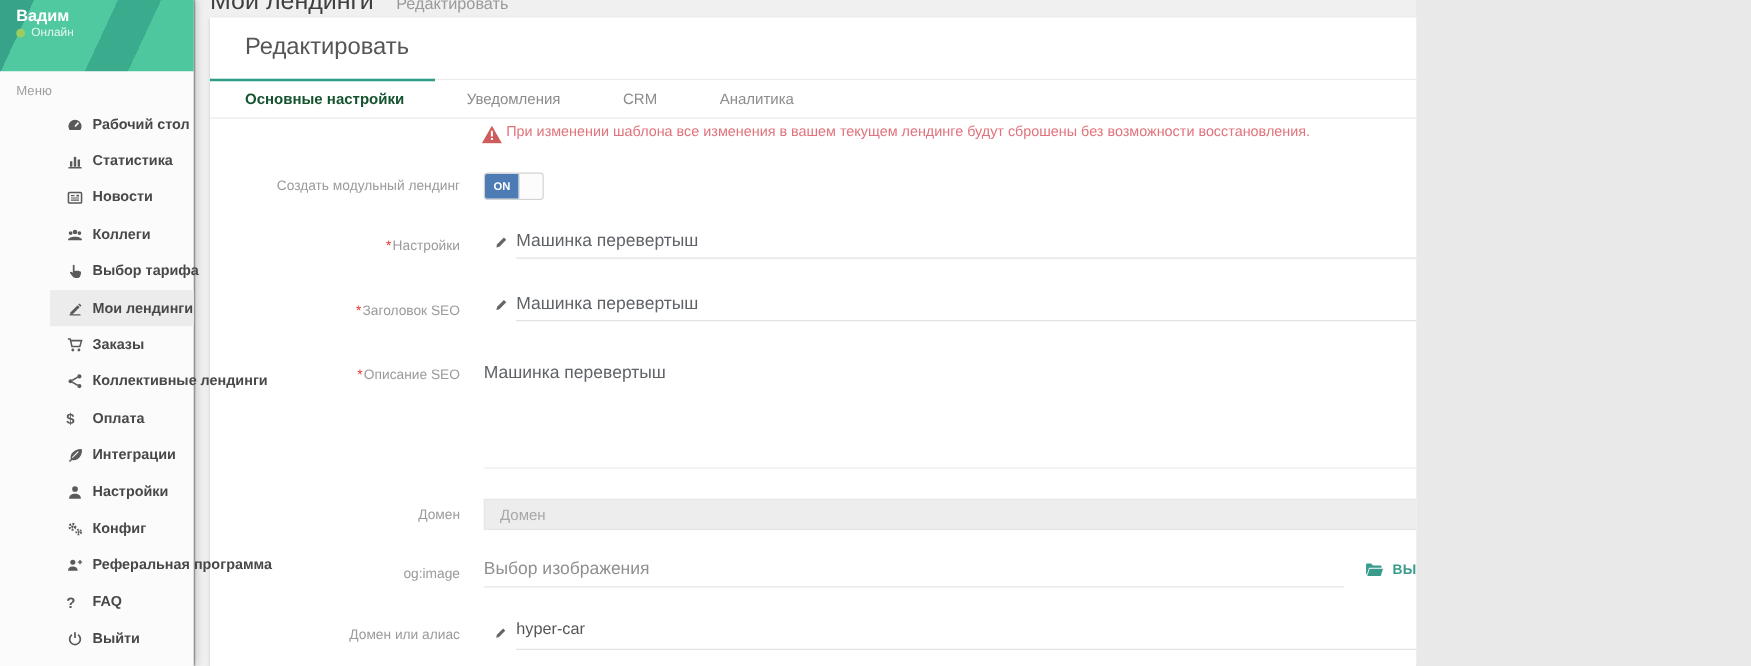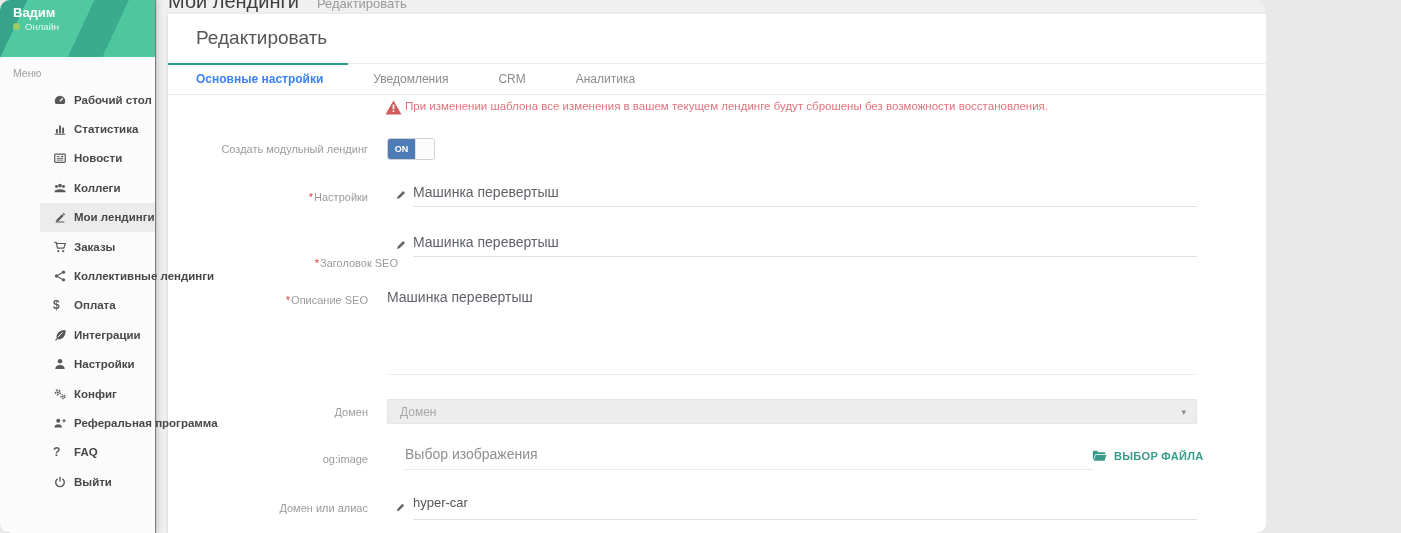--- a/index.html
+++ b/index.html
@@ -1,17 +1,17 @@
 <!DOCTYPE html>
 <html lang="ru"><head>
 <meta charset="utf-8">
 <style>
   html,body{margin:0;padding:0;}
   body{font-family:"Liberation Sans", sans-serif; background:#e9e9e9;}
-  .screen{position:relative;width:1266px;height:533px;overflow:hidden;background:#f0f0f0;border-radius:10px;}
+  .screen{position:relative;width:1133px;height:533px;overflow:hidden;background:#f0f0f0;}
 
   
   .sidebar{position:absolute;left:0;top:0;width:155px;height:533px;background:#fbfbfb;
            box-shadow:1px 0 1px rgba(0,0,0,.4), 3px 0 6px rgba(0,0,0,.15);z-index:10;}
   .user-panel{height:57px;position:relative;cursor:pointer;
       background:linear-gradient(115deg,#37a489 0%,#37a489 15%,#50c8a0 15%,#50c8a0 52%,#3aab8d 52%,#3aab8d 71%,#4ec79f 71%,#4ec79f 100%);}
   .user-name{position:absolute;left:13px;top:5px;color:#fff;font-size:13px;font-weight:700;}
   .user-status{position:absolute;left:13px;top:21px;display:flex;align-items:center;gap:5px;}
   .dot{width:7px;height:7px;border-radius:50%;background:#9ccd60;display:inline-block;}
   .user-status span.st{color:rgba(255,255,255,.85);font-size:9.5px;}
@@ -35,55 +35,55 @@
         box-shadow:0 1px 3px rgba(0,0,0,.15);overflow:hidden;}
   .card-title{position:absolute;left:28px;top:13px;font-size:19px;font-weight:400;color:#565656;margin:0;}
   .list-btn{position:absolute;left:1189px;top:11px;display:flex;align-items:center;gap:4px;background:none;border:none;
             font-family:inherit;font-size:11px;font-weight:700;color:#3d3d3d;letter-spacing:.3px;cursor:pointer;padding:4px;}
   .list-btn svg{display:block;}
 
   .tabs{position:absolute;left:0;top:49px;right:0;height:32px;display:flex;
         border-top:1px solid #ececec;border-bottom:1px solid #ececec;box-sizing:border-box;}
   .tab{font-size:12px;color:#8c8c8c;line-height:29px;padding:0 25px;cursor:pointer;border-top:2px solid transparent;margin-top:-1px;}
   .tab:first-child{padding-left:28px;}
-  .tab.active{color:#3b82f6;font-weight:700;border-top-color:#2d9c88;}
+  .tab.active{color:#14532d;font-weight:700;border-top-color:#2d9c88;}
 
   .content{position:absolute;left:0;top:81px;right:0;bottom:0;}
   .warning{position:absolute;left:217px;top:5px;display:flex;align-items:flex-start;gap:3px;}
   .warning-text{font-size:11.5px;color:#e0737c;}
 
   .row{position:absolute;left:0;right:0;}
   .lbl{position:absolute;left:0;width:200px;text-align:right;font-size:11px;color:#9b9b9b;white-space:nowrap;}
   .req{color:#e53935;margin-right:1px;}
   .ctl{position:absolute;left:219px;}
 
   .r-toggle{top:43px;} .r-toggle .lbl{top:5px;}
   .toggle{width:46px;height:20px;border:1px solid #d2d2d2;border-radius:3px;display:flex;overflow:hidden;cursor:pointer;background:#fff;}
   .toggle .on{width:27px;background:#4d7cb5;color:#fff;font-size:9px;font-weight:700;display:flex;align-items:center;justify-content:center;}
   .toggle .knob{flex:1;background:#fcfcfc;border-left:1px solid #e0e0e0;}
 
   .pencil{position:absolute;left:8px;}
   .uinput{position:absolute;left:26px;width:784px;border:none;border-bottom:1px solid #e2e2e2;outline:none;
           font-family:inherit;font-size:14px;color:#5f6368;padding:0 0 6px 0;background:transparent;}
   .r-name{top:89px;}  .r-name .lbl{top:7px;}  .r-name .pencil{top:3px;} .r-name .uinput{top:0;}
-  .r-seo-title{top:139px;} .r-seo-title .lbl{top:23px;margin-left:30px;} .r-seo-title .pencil{top:3px;} .r-seo-title .uinput{top:0;}
+  .r-seo-title{top:139px;} .r-seo-title .lbl{top:9px;} .r-seo-title .pencil{top:3px;} .r-seo-title .uinput{top:0;}
 
   .r-seo-desc{top:193px;} .r-seo-desc .lbl{top:6px;}
   .utext{position:absolute;left:219px;top:0;width:810px;height:86px;border:none;border-bottom:1px solid #ededed;outline:none;
          resize:none;font-family:inherit;font-size:14px;color:#5f6368;padding:0;background:transparent;line-height:18px;}
 
   .r-domain{top:304px;}  .r-domain .lbl{top:7px;}
   .fselect{width:810px;height:25px;background:#ededed;border:1px solid #e6e6e6;box-sizing:border-box;display:flex;align-items:center;
            padding:0 10px 0 12px;cursor:pointer;}
   .fselect .ph{flex:1;font-size:12px;color:#a8a8a8;}
   .fselect .caret{font-size:9px;color:#8a8a8a;}
 
   .r-og{top:351px;} .r-og .lbl{top:7px;}
   .og-value{position:absolute;left:219px;top:0;width:688px;font-size:14px;color:#8f8f8f;border-bottom:1px solid #e8e8e8;
-            padding-bottom:7px;cursor:pointer;margin-left:18px;}
+            padding-bottom:7px;cursor:pointer;}
   .file-btn{position:absolute;left:922px;top:2px;display:flex;align-items:center;gap:7px;background:none;border:none;cursor:pointer;
             font-family:inherit;font-size:11px;font-weight:700;color:#399b8c;letter-spacing:.3px;padding:2px;}
   .file-btn svg{display:block;}
 
   .r-alias{top:400px;} .r-alias .lbl{top:7px;} .r-alias .pencil{top:4px;}
   .r-alias .uinput{top:0;font-size:13px;color:#555;padding-bottom:9px;}
 </style>
 </head>
 <body>
 
@@ -138,20 +138,28 @@
           <svg width="14" height="14" viewBox="0 0 16 16">
               <circle cx="4" cy="6.2" r="1.7" fill="currentColor"></circle>
               <circle cx="12" cy="6.2" r="1.7" fill="currentColor"></circle>
               <circle cx="8" cy="5.2" r="2.1" fill="currentColor"></circle>
               <path d="M1.5 12.8c0-2.2 2.9-3.3 6.5-3.3s6.5 1.1 6.5 3.3z" fill="currentColor"></path>
             </svg>
         </span>
         <span class="mi-label">Коллеги</span>
       </div>
 
+      <div class="menu-item">
+        <span class="mi-icon">
+          <svg width="14" height="14" viewBox="0 0 16 16">
+              <path d="M6 2.8c0-1 1.6-1 1.6 0v5h.6c.2-.8 1.4-.8 1.6 0h.5c.2-.7 1.3-.7 1.5.1h.5c.8 0 1.2.5 1.2 1.3 0 1.6-.4 2.9-1 3.8-.5.8-1.3 1.2-2.3 1.2H8.3c-.9 0-1.7-.4-2.2-1.1L3.6 9.9c-.7-.9.5-2 1.4-1.3l1 .8z" fill="currentColor"></path>
+            </svg>
+        </span>
+        <span class="mi-label">Выбор тарифа</span>
+      </div>
 
       <div class="menu-item active">
         <span class="mi-icon">
           <svg width="14" height="14" viewBox="0 0 16 16">
               <path d="M3 13.6h10" stroke="currentColor" stroke-width="1.2"></path>
               <path d="M4 11.2l6.4-6.4 1.9 1.9-6.4 6.4-2.4.5z" fill="currentColor"></path>
               <path d="M11 4.2l1-1 1.9 1.9-1 1z" fill="currentColor"></path>
             </svg>
         </span>
         <span class="mi-label">Мои лендинги</span>

